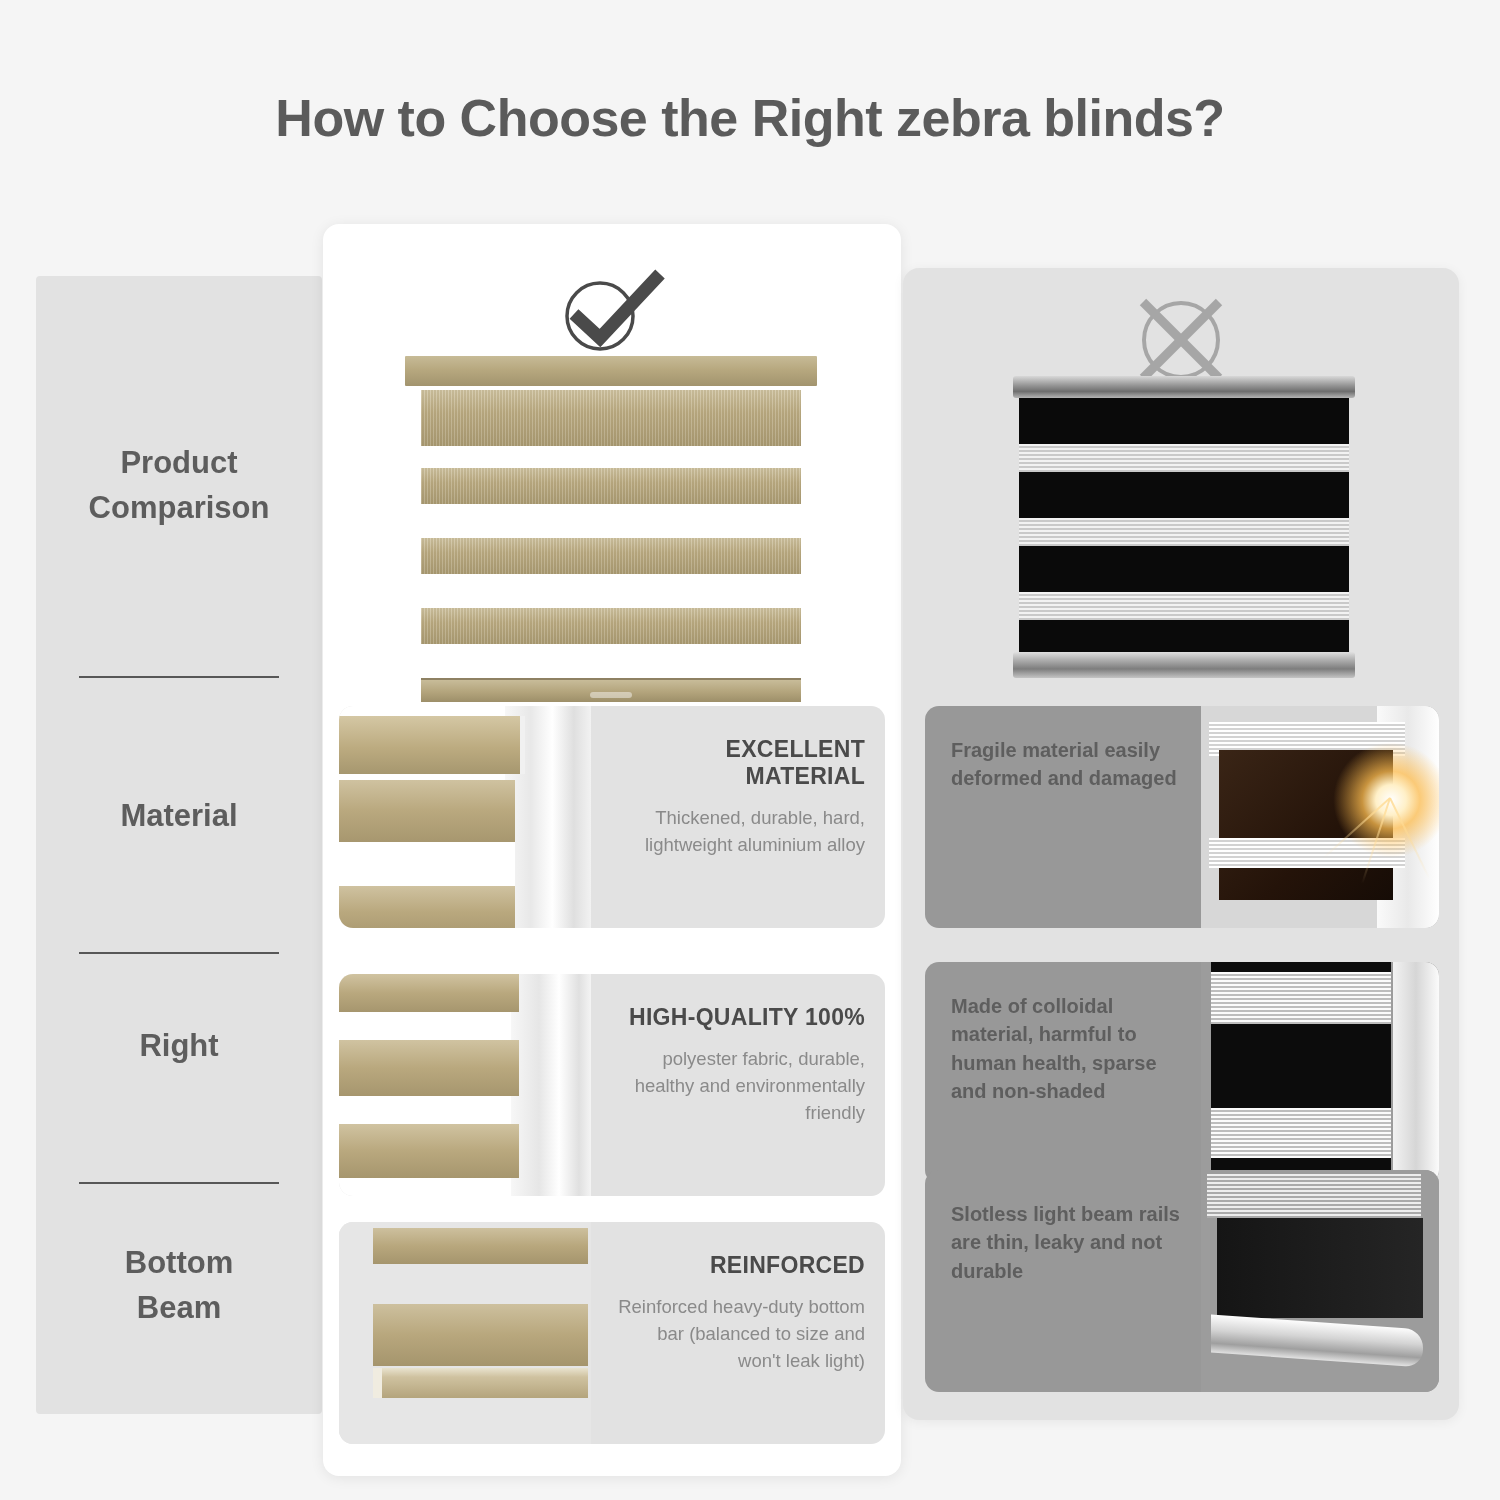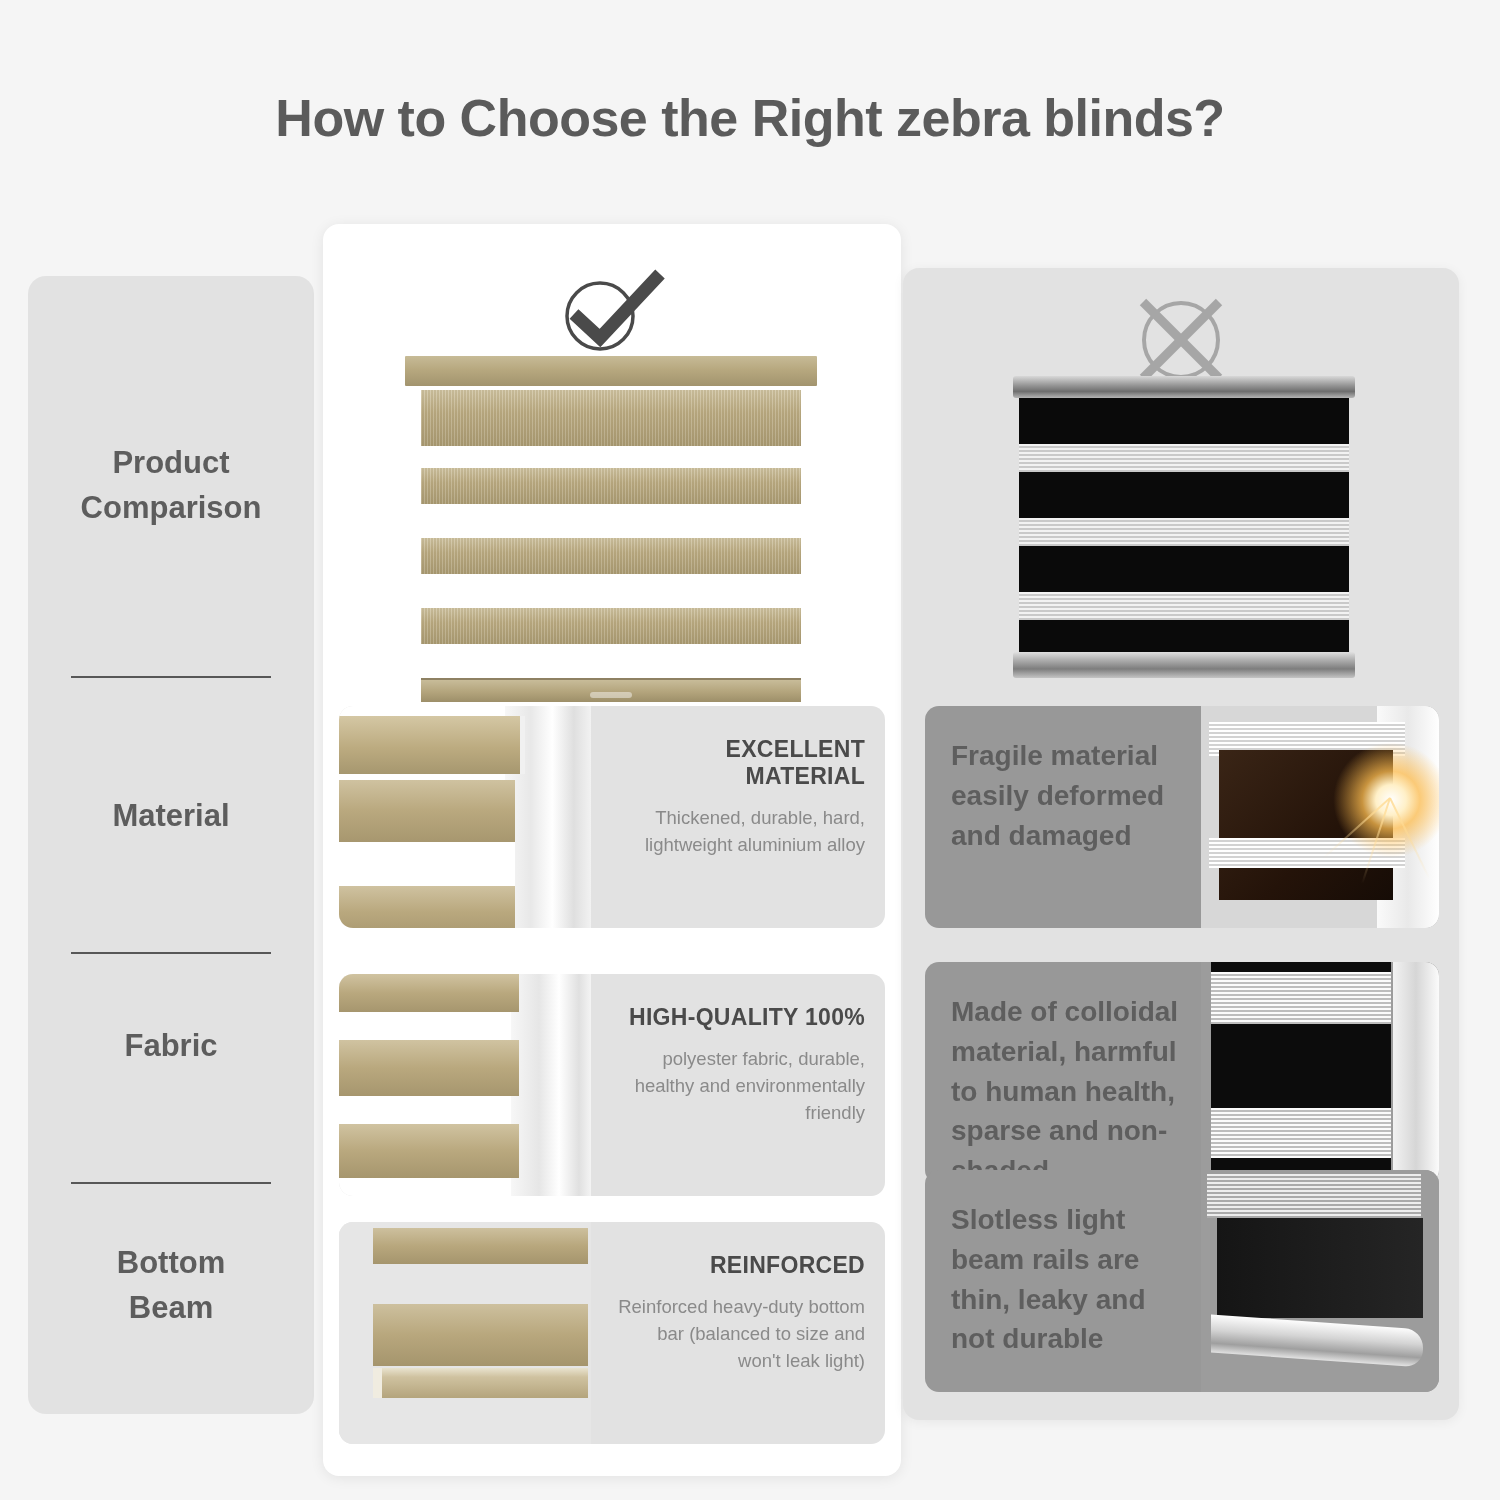--- a/index.html
+++ b/index.html
@@ -14,24 +14,24 @@
   
   .title {
     position: absolute; top: 88px; left: 0; width: 1500px;
     text-align: center;
     font-size: 52px; font-weight: bold; letter-spacing: -0.5px;
     color: #5b5b5b;
   }
 
   
   .rail {
-    position: absolute; left: 28px; top: 276px;
+    position: absolute; left: 36px; top: 276px;
     width: 286px; height: 1138px;
     background: #e2e2e2;
-    border-radius: 18px;
+    border-radius: 4px;
   }
   .rail-cell {
     position: absolute; left: 0; width: 286px;
     display: flex; align-items: center; justify-content: center;
     text-align: center;
     font-size: 31px; font-weight: bold; color: #5d5d5d;
     line-height: 1.45;
   }
   .rail-div {
     position: absolute; left: 43px; width: 200px; height: 2px;
@@ -120,21 +120,21 @@
   .feat.bad .feat-photo { flex: 0 0 238px; order: 2; }
   .feat-text { flex: 1; padding: 30px 20px 0 24px; }
   .feat.bad .feat-text { order: 1; padding: 30px 10px 0 26px; }
 
   .feat-head {
     font-size: 23px; font-weight: bold; color: #4a4a4a;
     letter-spacing: .3px; margin-bottom: 14px;
   }
   .feat-body { font-size: 18.5px; color: #8a8a8a; line-height: 1.46; }
   .bad-text {
-    font-size: 28px; font-weight: bold; color: #5e5e5e; line-height: 1.42;
+    font-size: 20px; font-weight: bold; color: #5e5e5e; line-height: 1.42;
   }
 
   
   .ph-mat { position:absolute; inset:0; background:#ffffff; }
   .ph-mat .frame {
     position:absolute; right:0; top:0; width:86px; height:100%;
     background: linear-gradient(90deg,#f7f7f7 0%,#e8e8e8 30%,#ffffff 55%,#dfdfdf 80%,#f2f2f2 100%);
   }
   .ph-mat .top-cap {
     position:absolute; left:0; top:10px; width:186px; height:58px;
@@ -240,21 +240,21 @@
 Comparison</span>
     </div>
     <div class="rail-div" style="top:400px;"></div>
 
     <div class="rail-cell" style="top:500px;height:80px;">
       <span style="white-space:pre-line;">Material</span>
     </div>
     <div class="rail-div" style="top:676px;"></div>
 
     <div class="rail-cell" style="top:730px;height:80px;">
-      <span style="white-space:pre-line;">Fabric</span>
+      <span style="white-space:pre-line;">Right</span>
     </div>
     <div class="rail-div" style="top:906px;"></div>
 
     <div class="rail-cell" style="top:940px;height:120px;">
       <span style="white-space:pre-line;margin-top:19px;">Bottom
 Beam</span>
     </div>
   </div>
 
   <div class="good-card">

